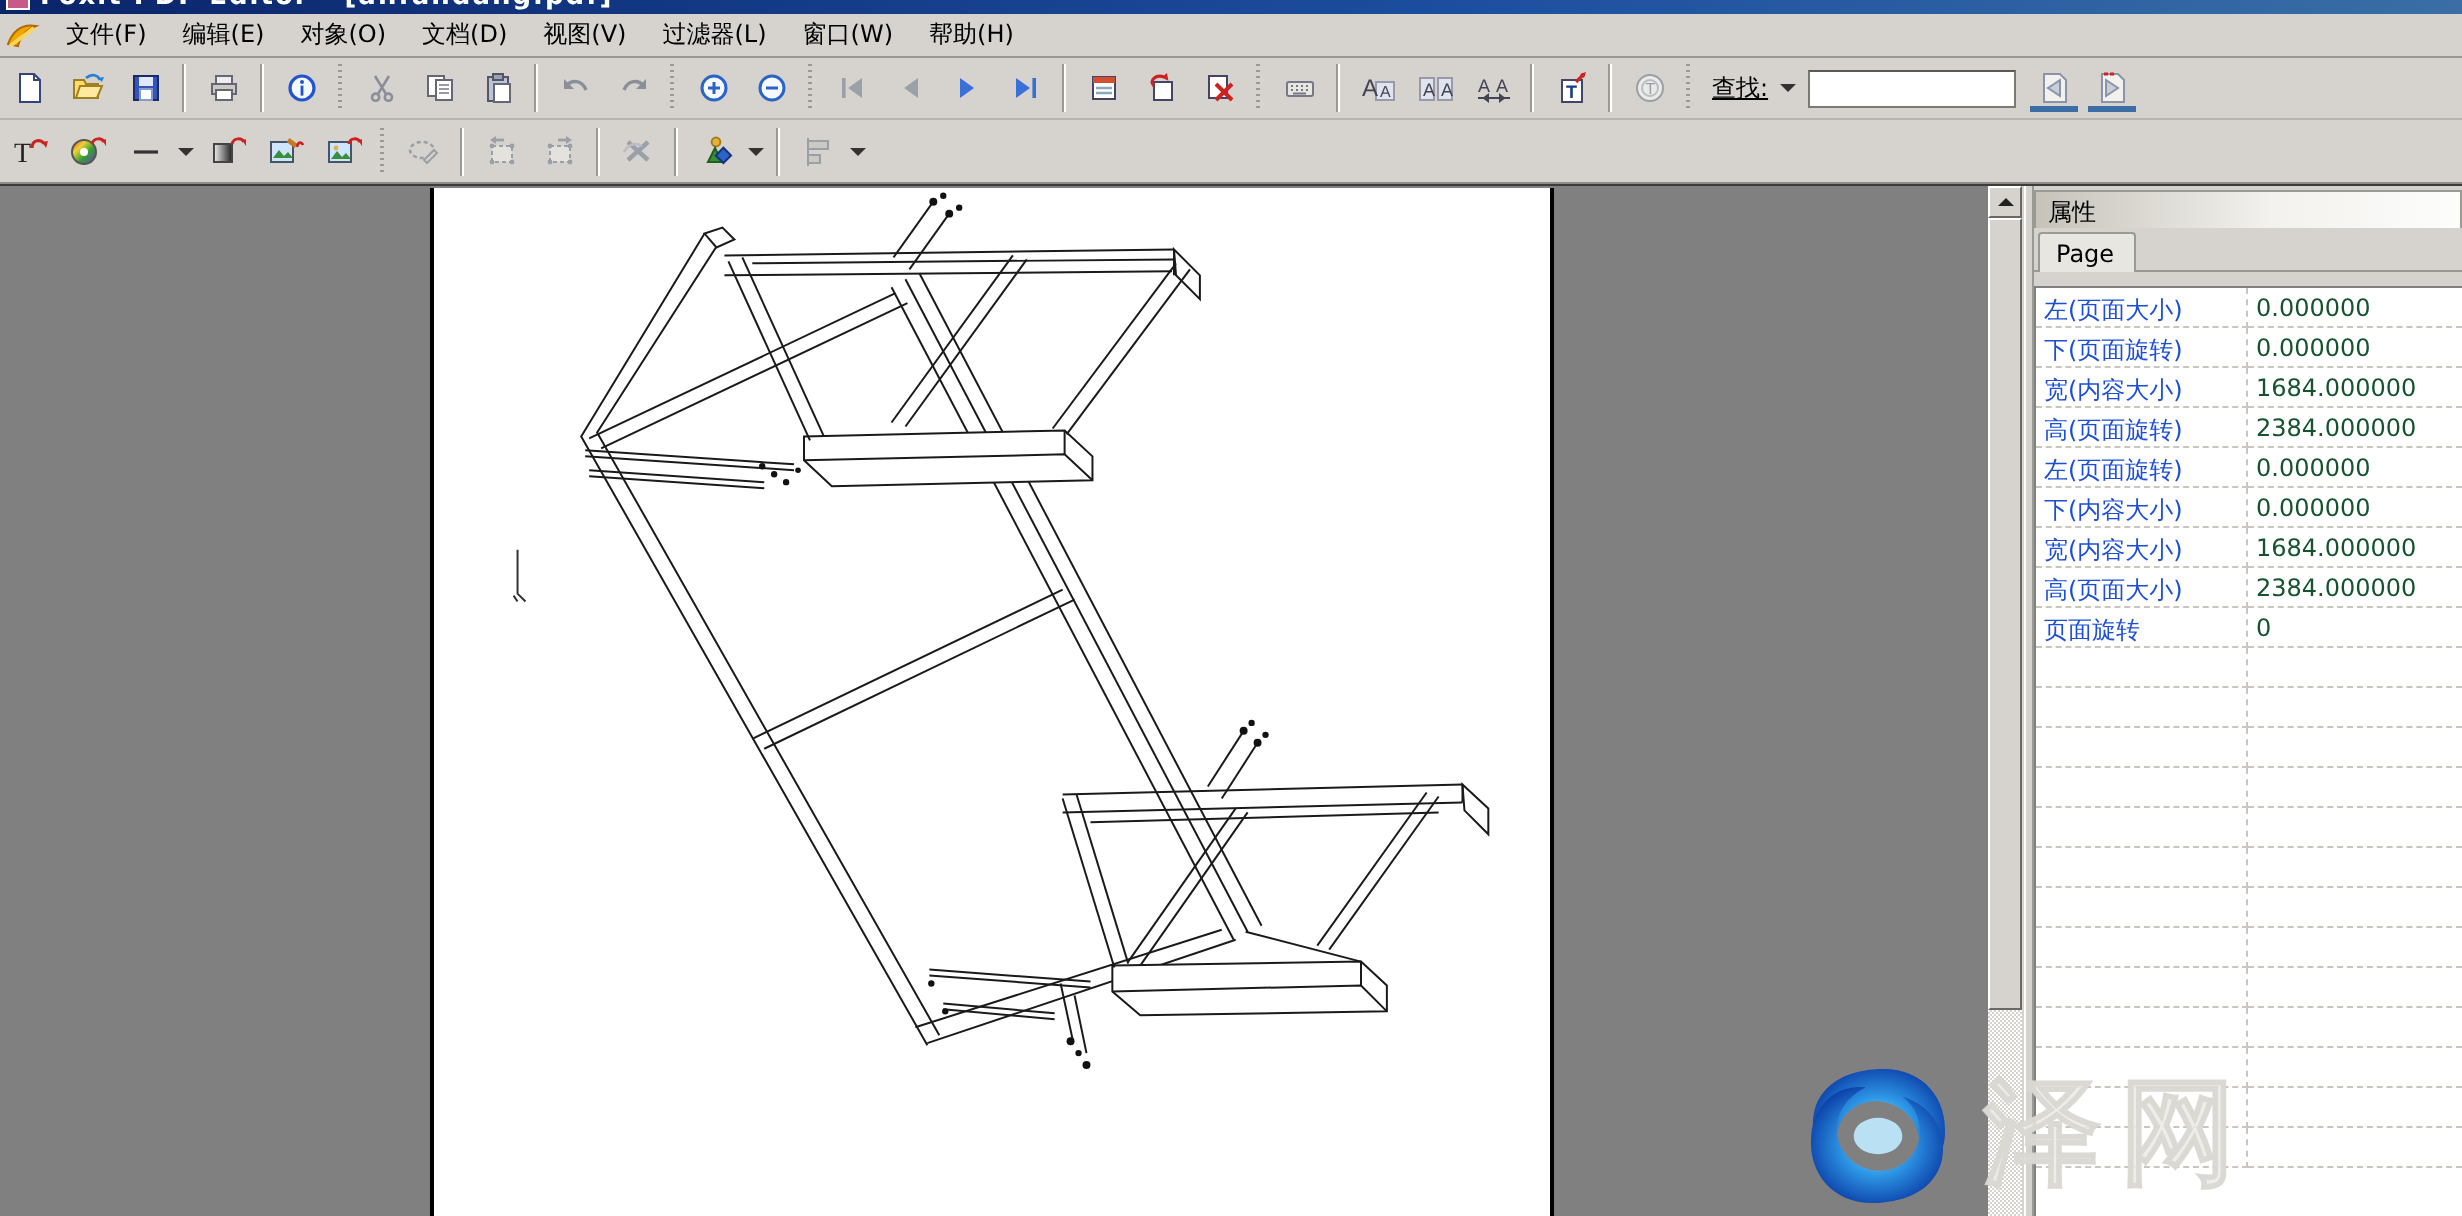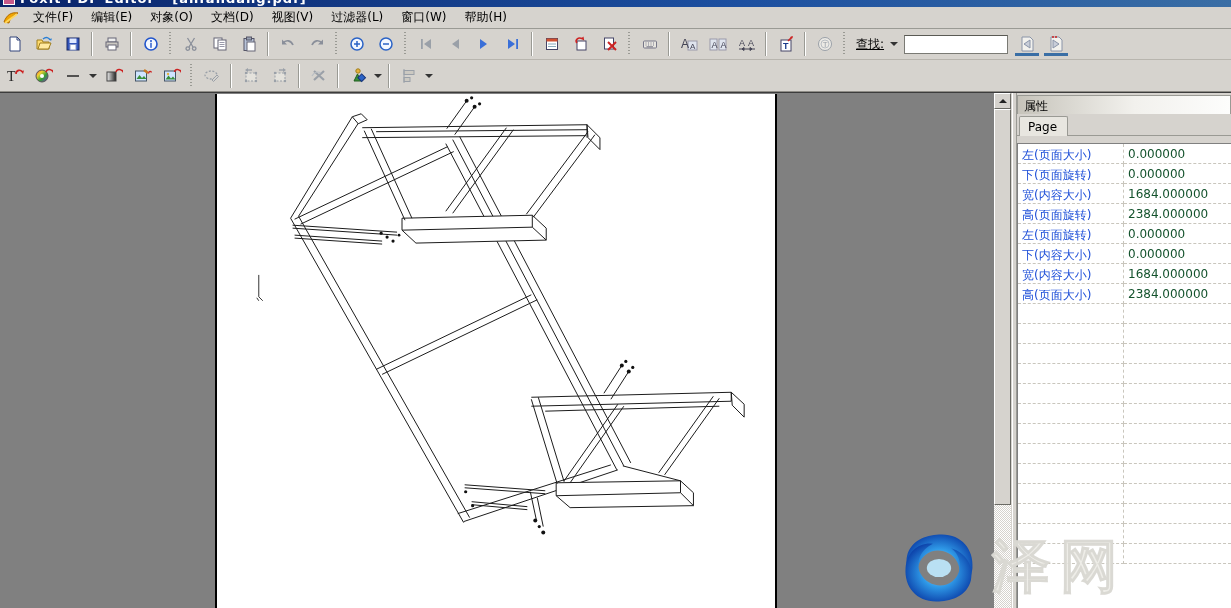--- a/index.html
+++ b/index.html
@@ -546,20 +546,24 @@
           </div>
           <div class="prow">
             <span class="c c-name">宽(内容大小)</span>
             <span class="c c-val">1684.000000</span>
           </div>
           <div class="prow">
             <span class="c c-name">高(页面大小)</span>
             <span class="c c-val">2384.000000</span>
           </div>
           <div class="prow">
+            <span class="c c-name">页面旋转</span>
+            <span class="c c-val">0</span>
+          </div>
+          <div class="prow">
             <span class="c c-name"></span>
             <span class="c c-val"></span>
           </div>
           <div class="prow">
             <span class="c c-name"></span>
             <span class="c c-val"></span>
           </div>
           <div class="prow">
             <span class="c c-name"></span>
             <span class="c c-val"></span>

